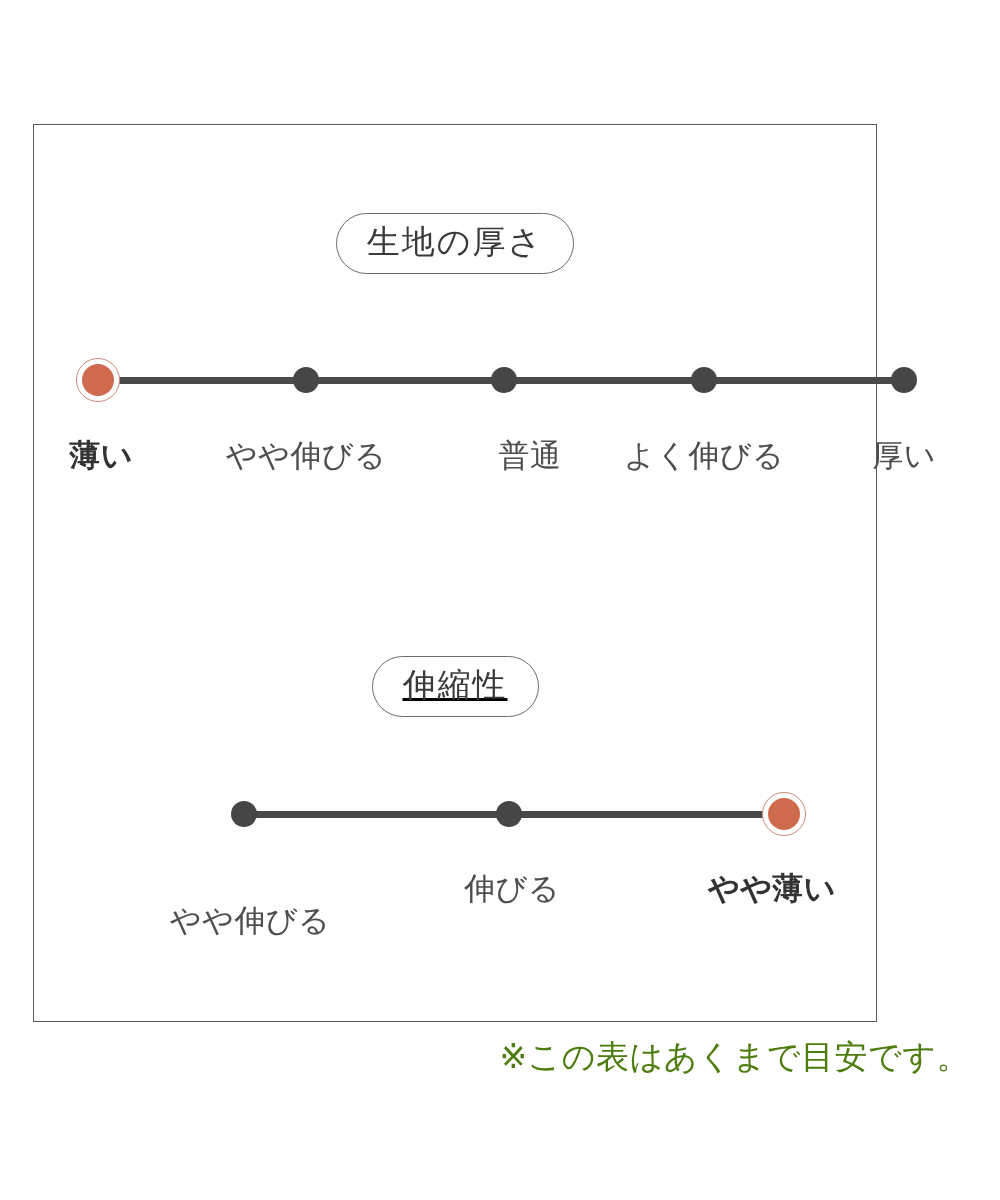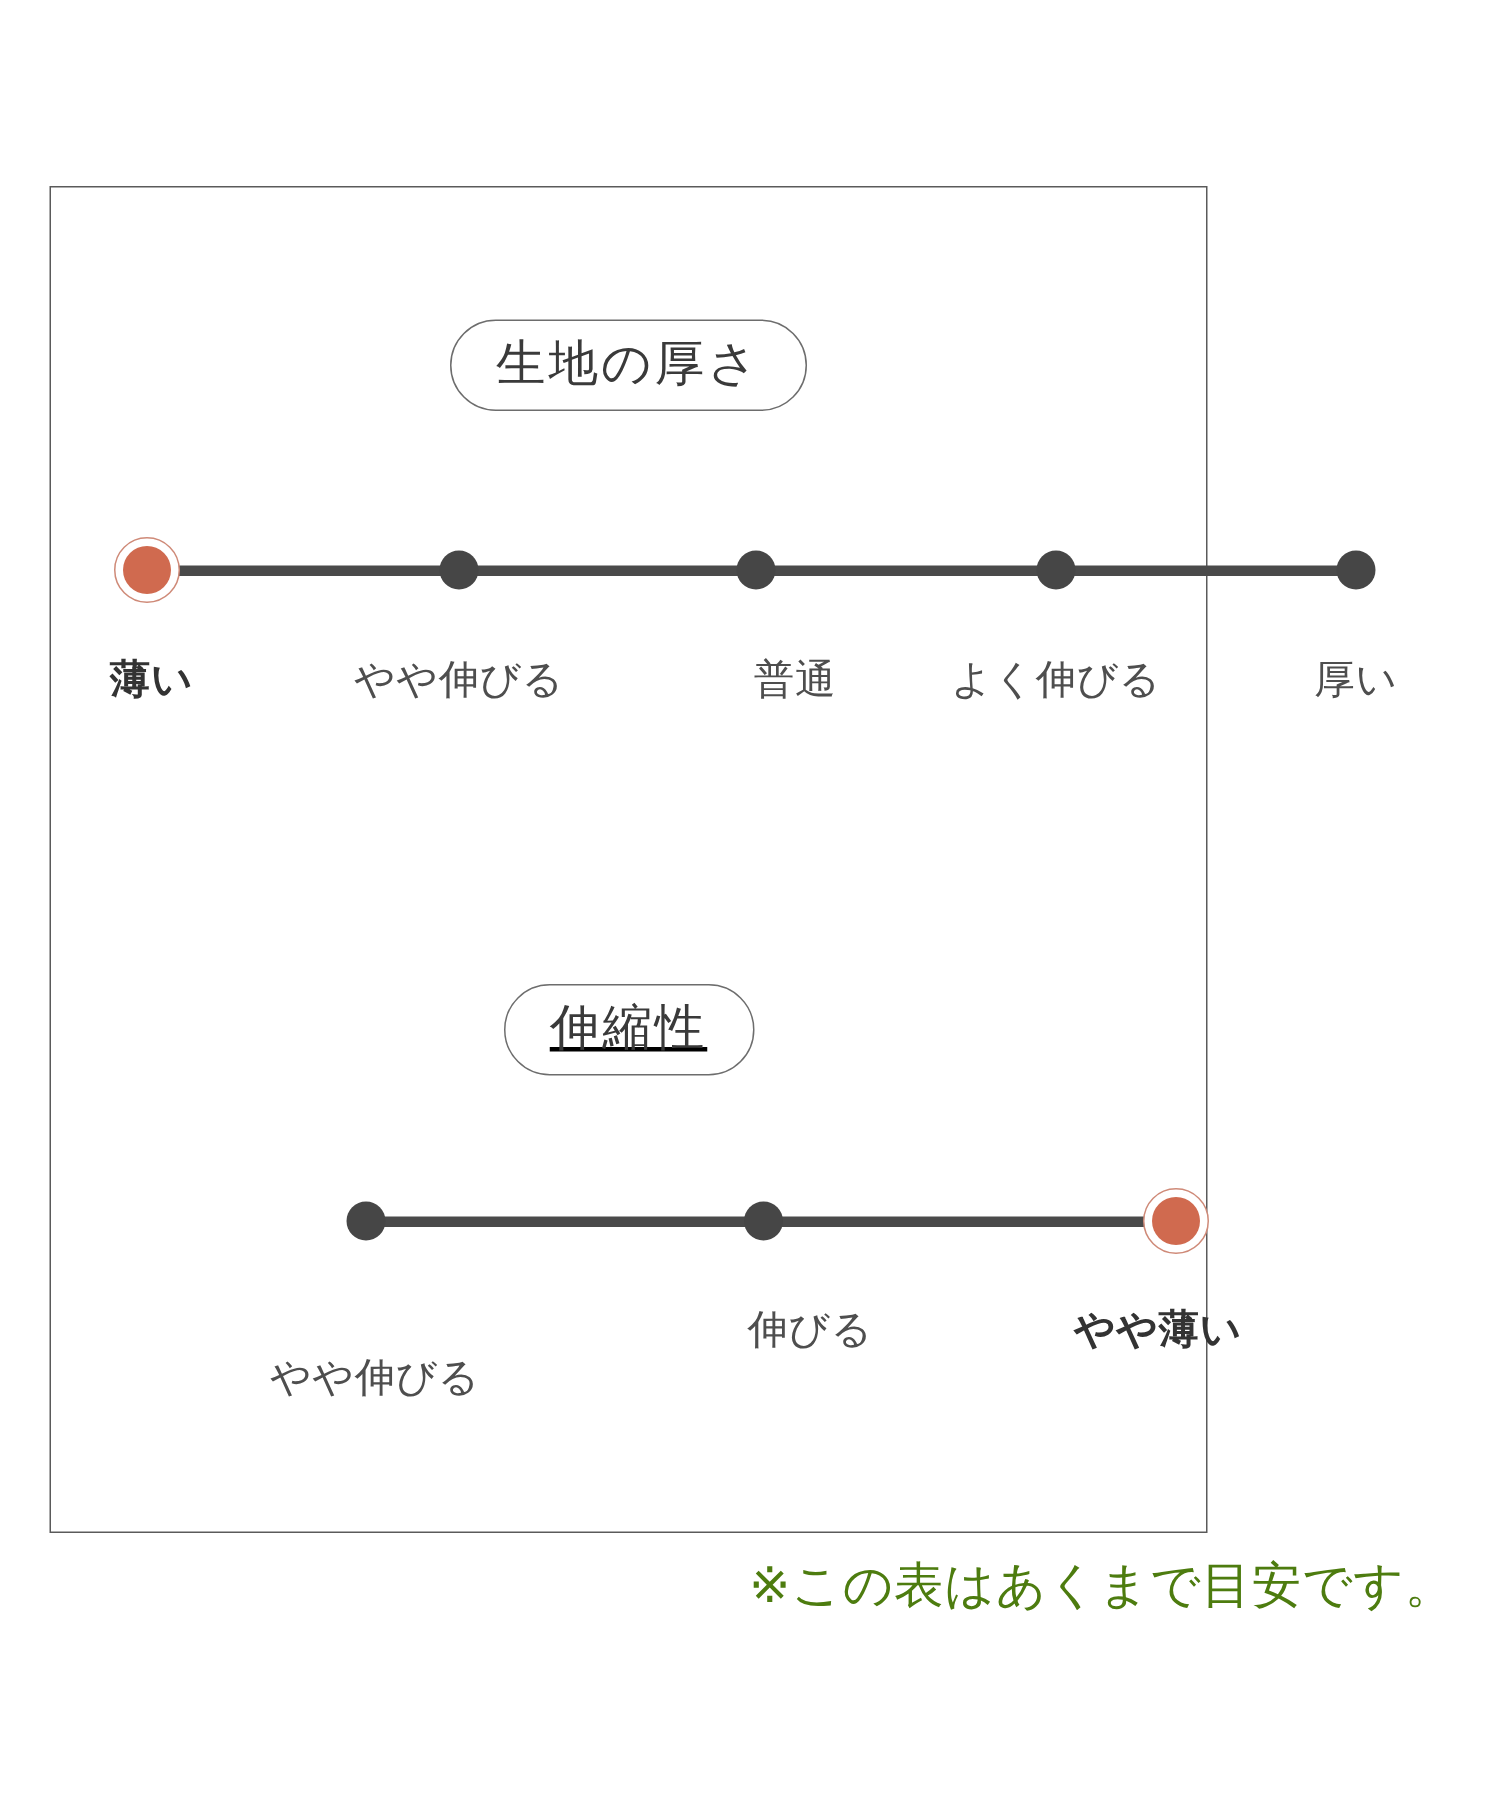--- a/index.html
+++ b/index.html
@@ -13,21 +13,21 @@
     position: relative;
     font-family: "DejaVu Sans", "Liberation Sans", sans-serif;
     -webkit-font-smoothing: antialiased;
   }
 
   
   .panel {
     position: absolute;
     left: 33px;
     top: 124px;
-    width: 772px;
+    width: 844px;
     height: 898px;
     border: 1.3px solid #5a5a5a;
     box-sizing: border-box;
     background: #ffffff;
   }
 
   
   .pill-wrap {
     position: absolute;
     left: 0;
@@ -100,21 +100,21 @@
   .labels {
     position: absolute;
     left: 0;
     width: 100%;
     height: 46px;
   }
   .tick-label {
     position: absolute;
     transform: translateX(-50%);
     white-space: nowrap;
-    font-size: 27px;
+    font-size: 31px;
     line-height: 1;
     color: #4e4e4e;
     font-weight: 400;
     letter-spacing: 0.5px;
   }
   .tick-label.is-selected {
     font-weight: 700;
     color: #333333;
   }
 
@@ -162,19 +162,19 @@
 
   <div class="scale" style="top:689px;">
     <div class="track" style="left:210px; width:540px;"></div>
     <div class="dot" style="left:210px;"></div>
     <div class="dot" style="left:475px;"></div>
     <div class="dot active" style="left:750px;"></div>
   </div>
 
   <div class="labels" style="top:748px;">
     <span class="tick-label" style="left:216px;margin-top:32px;">やや伸びる</span>
-    <span class="tick-label" style="left:506px;">伸びる</span>
+    <span class="tick-label" style="left:478px;">伸びる</span>
     <span class="tick-label is-selected" style="left:738px;">やや薄い</span>
   </div>
 
 </div>
 
 <div class="note">※この表はあくまで目安です。</div>
 
 </body></html>

